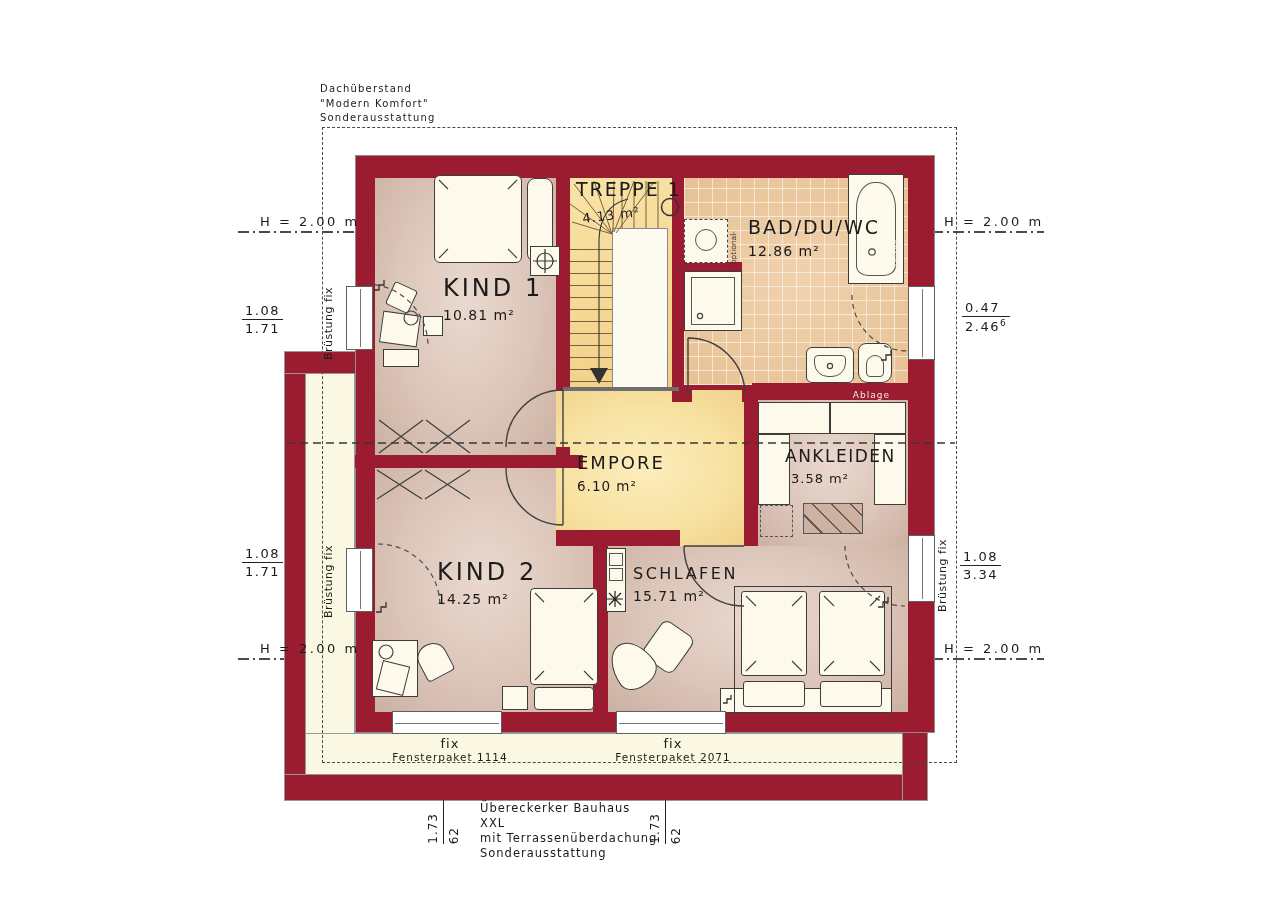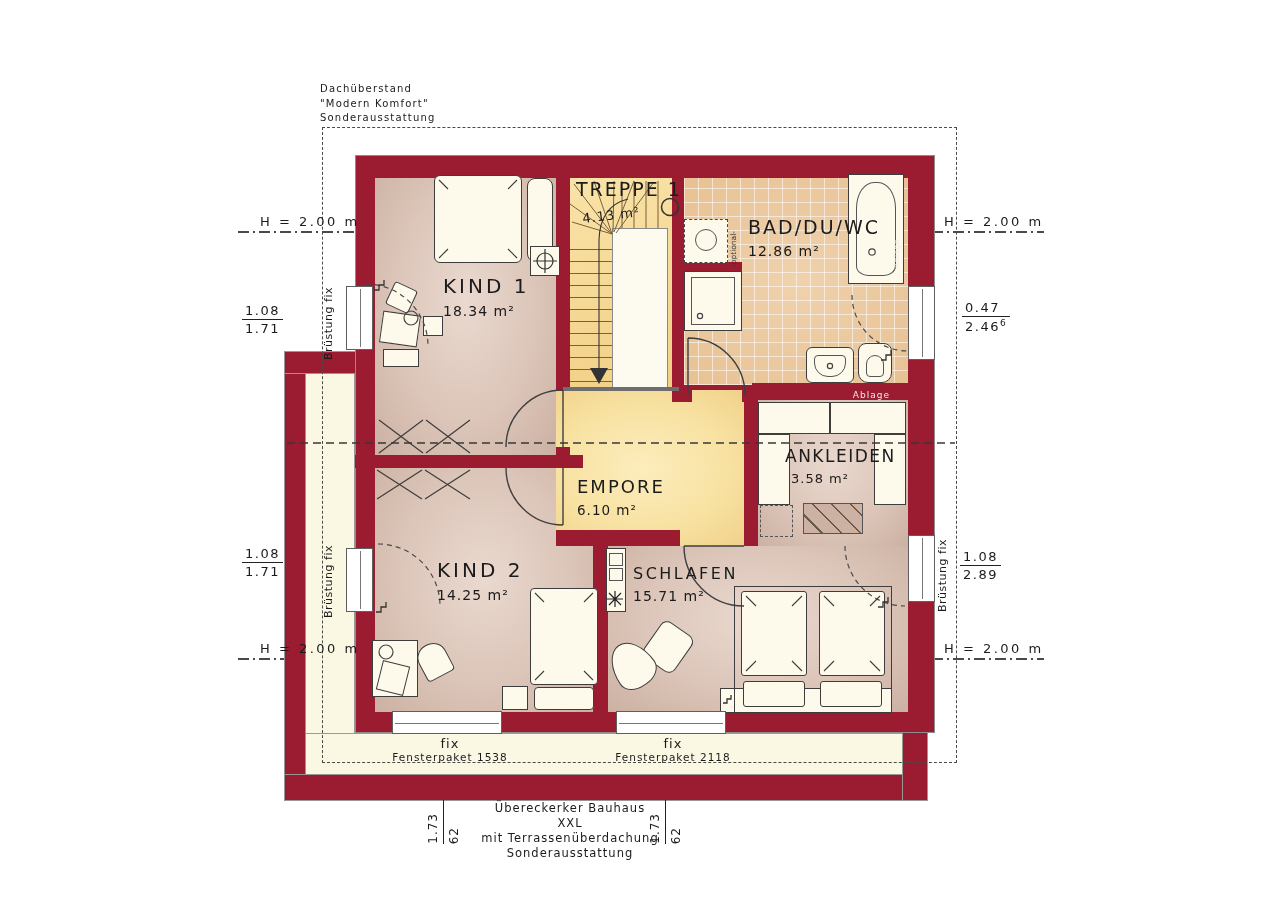--- a/index.html
+++ b/index.html
@@ -14,21 +14,21 @@
 .vt{writing-mode:vertical-rl;transform:rotate(180deg)}
 .win{position:absolute;background:#fff;border:1.5px solid #5f5f5f}
 .winv::before{content:"";position:absolute;top:2px;bottom:2px;left:50%;border-left:1.1px solid #777}
 .winh::before{content:"";position:absolute;left:2px;right:2px;top:50%;border-top:1.1px solid #777}
 .dd{position:absolute;height:2px;background:repeating-linear-gradient(90deg,#4a4a4a 0 11px,transparent 11px 15px,#4a4a4a 15px 17px,transparent 17px 21px)}
 .frac{position:absolute;font-size:13px;letter-spacing:1.5px}
 .frac .num{border-bottom:1.4px solid #222;padding:0 3px 1px}
 .frac .den{padding:1px 3px 0}
 .frac sup{font-size:9px}
 .rlabel{position:absolute;white-space:nowrap}
-.rname{font-size:20px;letter-spacing:3px}
+.rname{font-size:24px;letter-spacing:3px}
 .rarea{font-size:14px;letter-spacing:1px;margin-top:5px}
 .hmark{position:absolute;font-size:13px;letter-spacing:2.5px;white-space:nowrap}
 .botdim{position:absolute;display:flex;align-items:flex-end;gap:3px;height:46px}
 .botdim .bv{writing-mode:vertical-rl;transform:rotate(180deg);font-size:12px;letter-spacing:1px}
 .botdim .vline{border-left:1.5px solid #222;height:44px}
 .floor-room{background:radial-gradient(ellipse at 50% 45%,#ead9cf 0%,#dcc5b9 55%,#cbb1a2 100%)}
 .floor-yellow{background:radial-gradient(ellipse at 45% 50%,#fcedbd 0%,#f8e2a2 55%,#f0d089 100%)}
 .floor-stair{background:linear-gradient(160deg,#f9e3a8,#f2cf85)}
 .floor-bath{background:repeating-linear-gradient(0deg,rgba(255,255,255,.55) 0 1px,transparent 1px 14px),repeating-linear-gradient(90deg,rgba(255,255,255,.55) 0 1px,transparent 1px 14px),radial-gradient(ellipse at 50% 50%,#f0d2ae,#e7c193)}
 .bandtxt{color:#f3e6e6;font-size:9px;letter-spacing:1px;line-height:15px}
@@ -207,35 +207,35 @@
 <div class="frac" style="left:962px;top:300px">
   <div class="num">0.47</div>
   <div class="den"><span>2.46</span><sup>6</sup></div>
 </div>
 <div class="frac" style="left:242px;top:546px">
   <div class="num">1.08</div>
   <div class="den">1.71</div>
 </div>
 <div class="frac" style="left:960px;top:549px">
   <div class="num">1.08</div>
-  <div class="den">2.89</div>
+  <div class="den">3.34</div>
 </div>
 
 <div class="botdim" style="left:426px;top:798px">
   <span class="bv">1.73</span>
   <span class="vline"></span>
   <span class="bv">62</span>
 </div>
 <div class="botdim" style="left:648px;top:798px">
   <span class="bv">1.73</span>
   <span class="vline"></span>
   <span class="bv">62</span>
 </div>
 
-<div class="txt" style="left:480px;top:801px;width:180px;text-align:center;font-size:11.5px;letter-spacing:1px;line-height:15px;white-space:normal">
+<div class="txt" style="left:480px;top:801px;width:180px;font-size:11.5px;letter-spacing:1px;line-height:15px;white-space:normal">
   <div>Übereckerker Bauhaus XXL</div>
   <div>mit Terrassenüberdachung</div>
   <div>Sonderausstattung</div>
 </div>
 
 <div class="txt vt" style="left:322px;top:280px;height:80px;font-size:11px;letter-spacing:.5px">Brüstung fix</div>
 <div class="txt vt" style="left:322px;top:538px;height:80px;font-size:11px;letter-spacing:.5px">Brüstung fix</div>
 <div class="txt vt" style="left:936px;top:528px;height:84px;font-size:11px;letter-spacing:.5px">Brüstung fix</div>
 <div class="txt vt" style="left:892px;top:214px;height:54px;font-size:7.5px;color:#f3e6e6;letter-spacing:.5px">Ablage</div>
 <div class="txt vt" style="left:729px;top:217px;height:50px;font-size:7.5px;color:#333">-optional-</div>
@@ -243,39 +243,39 @@
 <div class="rlabel" style="left:576px;top:178px">
   <div class="rname" style="font-size:19px;letter-spacing:2px">TREPPE 1</div>
   <div class="rarea" style="font-size:13px;transform:rotate(-7deg);margin-left:6px">4.13 m²</div>
 </div>
 <div class="rlabel" style="left:748px;top:216px">
   <div class="rname" style="font-size:19px;letter-spacing:2px">BAD/DU/WC</div>
   <div class="rarea">12.86 m²</div>
 </div>
 <div class="rlabel" style="left:443px;top:274px">
   <div class="rname">KIND 1</div>
-  <div class="rarea">18.34 m²</div>
-</div>
-<div class="rlabel" style="left:577px;top:476px">
+  <div class="rarea">10.81 m²</div>
+</div>
+<div class="rlabel" style="left:577px;top:452px">
   <div class="rname" style="font-size:18px;letter-spacing:2px">EMPORE</div>
   <div class="rarea" style="font-size:13.5px">6.10 m²</div>
 </div>
 <div class="rlabel" style="left:785px;top:446px">
   <div class="rname" style="font-size:17px;letter-spacing:1.5px">ANKLEIDEN</div>
   <div class="rarea" style="font-size:13px;margin-left:6px">3.58 m²</div>
 </div>
 <div class="rlabel" style="left:437px;top:558px">
   <div class="rname">KIND 2</div>
   <div class="rarea">14.25 m²</div>
 </div>
 <div class="rlabel" style="left:633px;top:564px">
   <div class="rname" style="font-size:16px;letter-spacing:2.5px">SCHLAFEN</div>
   <div class="rarea">15.71 m²</div>
 </div>
 
 <div class="txt" style="left:390px;top:736px;width:120px;text-align:center">
   <div style="font-size:13px;letter-spacing:1px">fix</div>
-  <div style="font-size:10.5px;letter-spacing:1px">Fensterpaket 1538</div>
+  <div style="font-size:10.5px;letter-spacing:1px">Fensterpaket 1114</div>
 </div>
 <div class="txt" style="left:613px;top:736px;width:120px;text-align:center">
   <div style="font-size:13px;letter-spacing:1px">fix</div>
-  <div style="font-size:10.5px;letter-spacing:1px">Fensterpaket 2118</div>
+  <div style="font-size:10.5px;letter-spacing:1px">Fensterpaket 2071</div>
 </div>
 
 </body></html>

